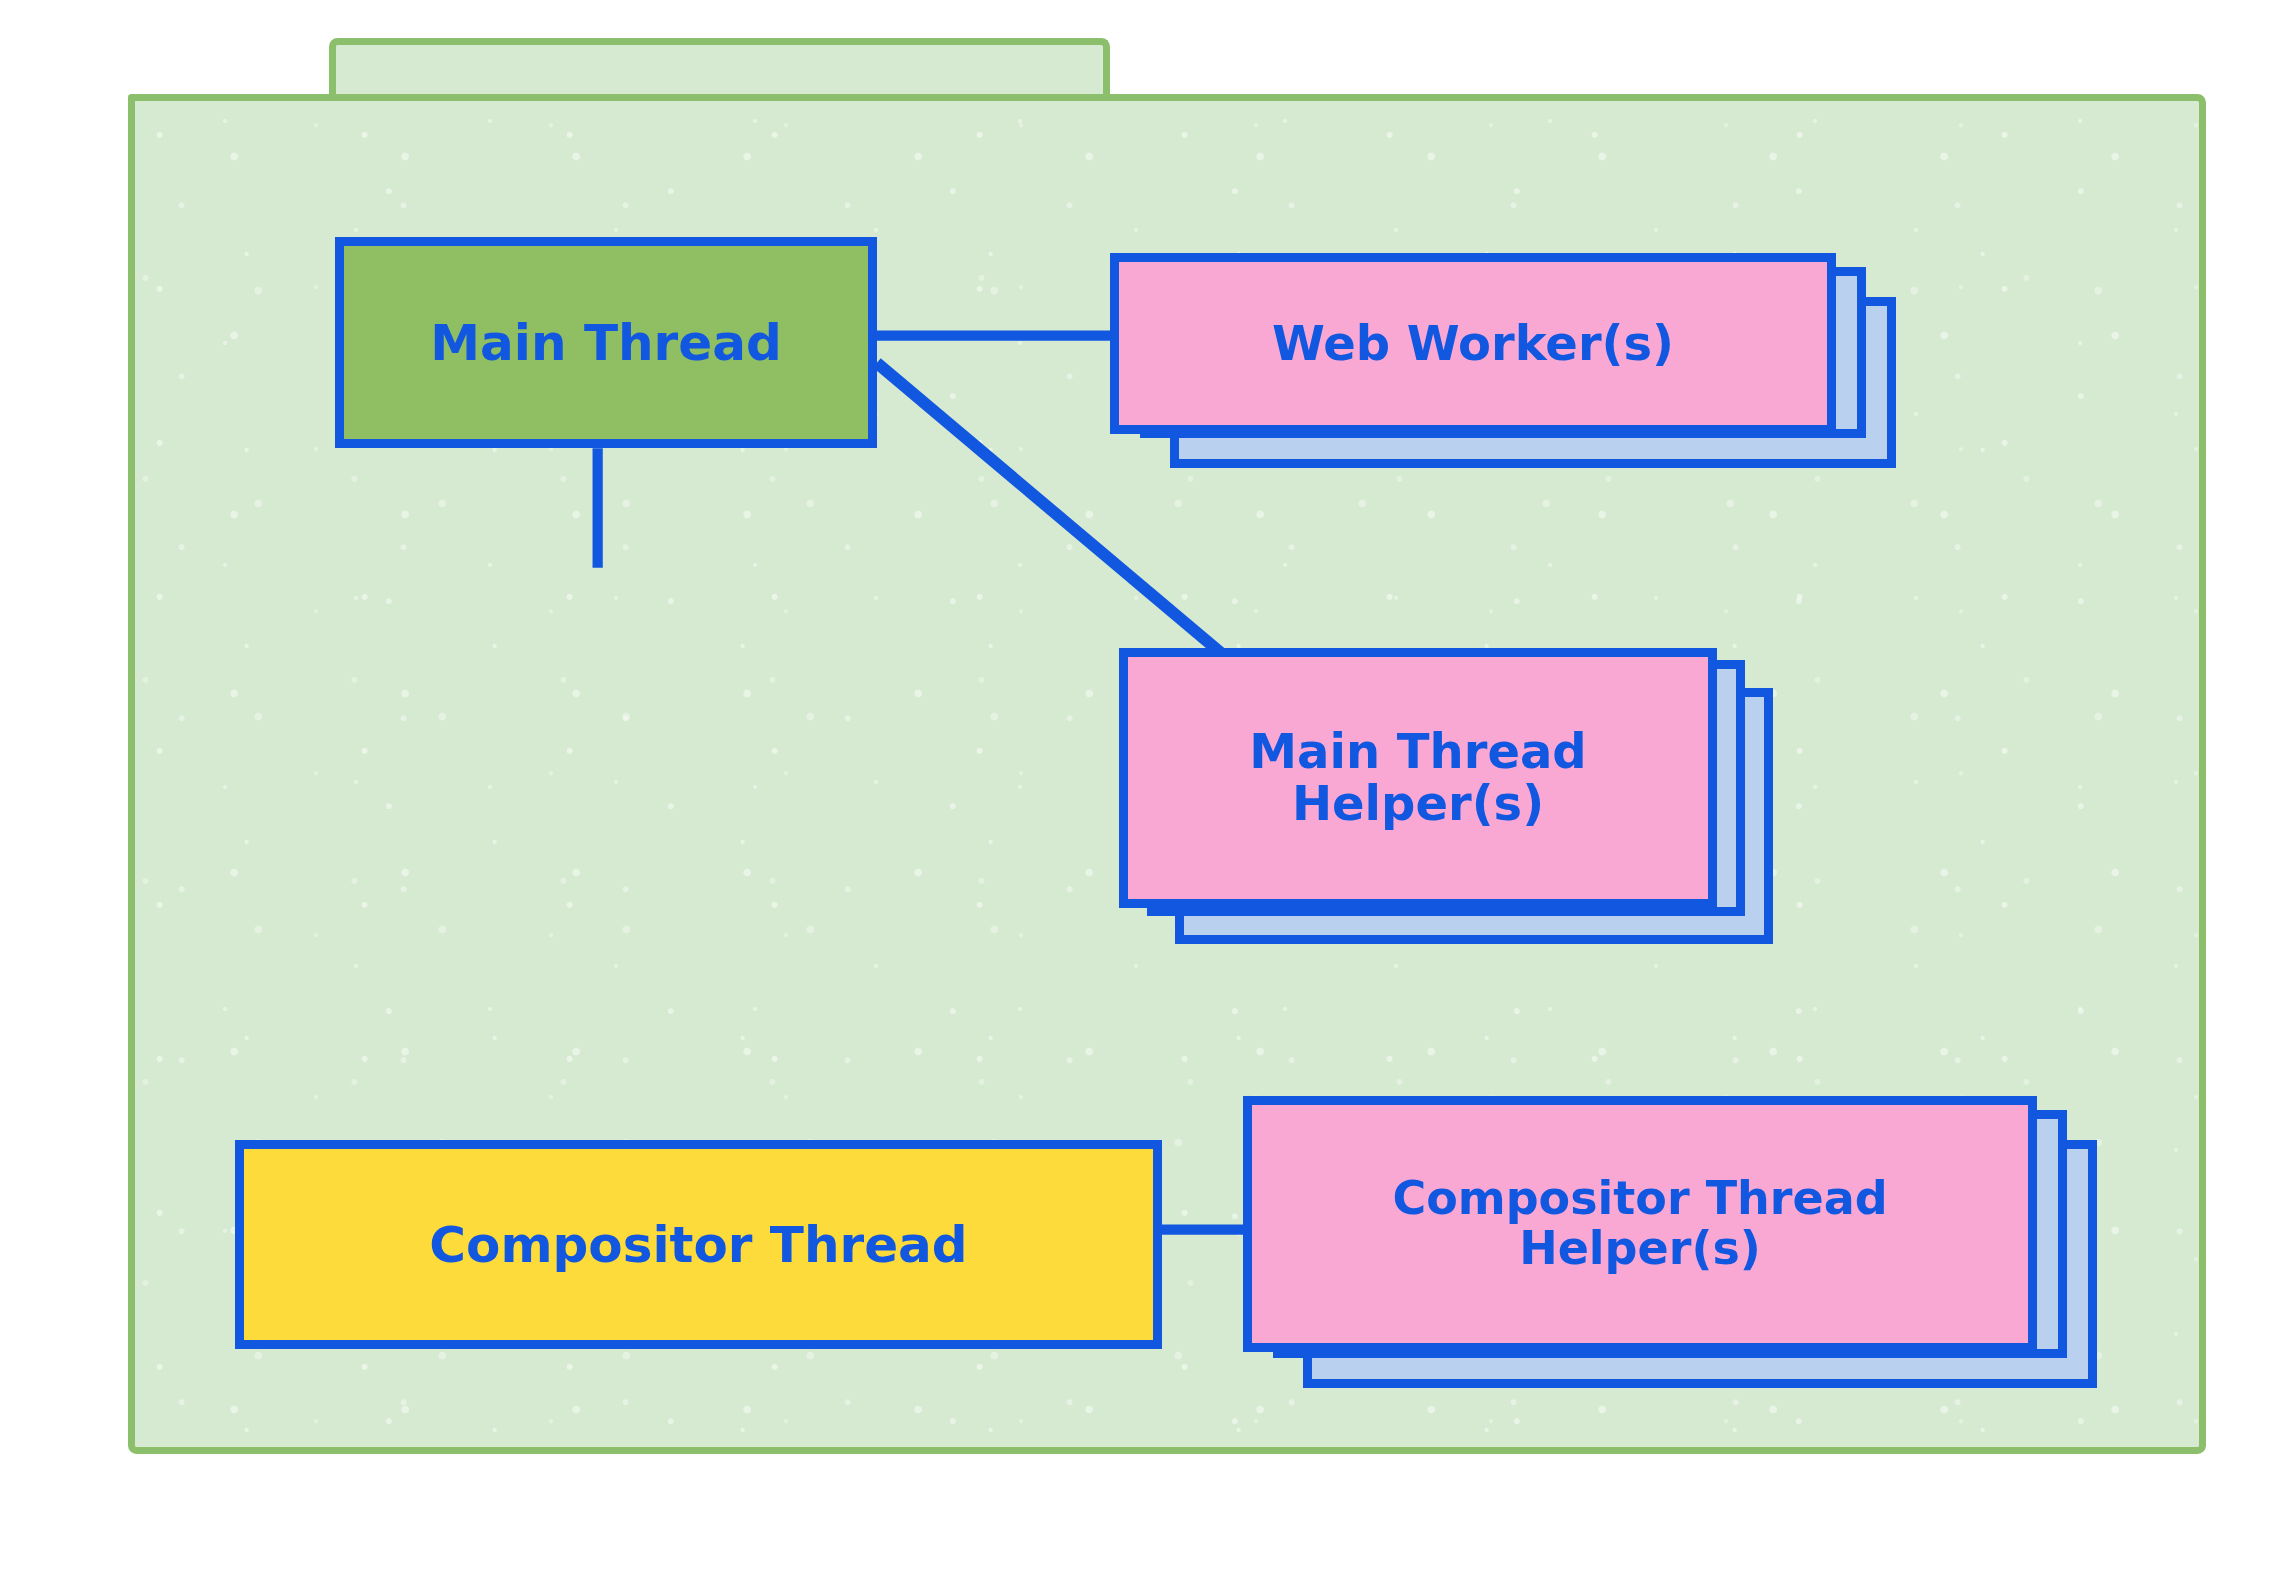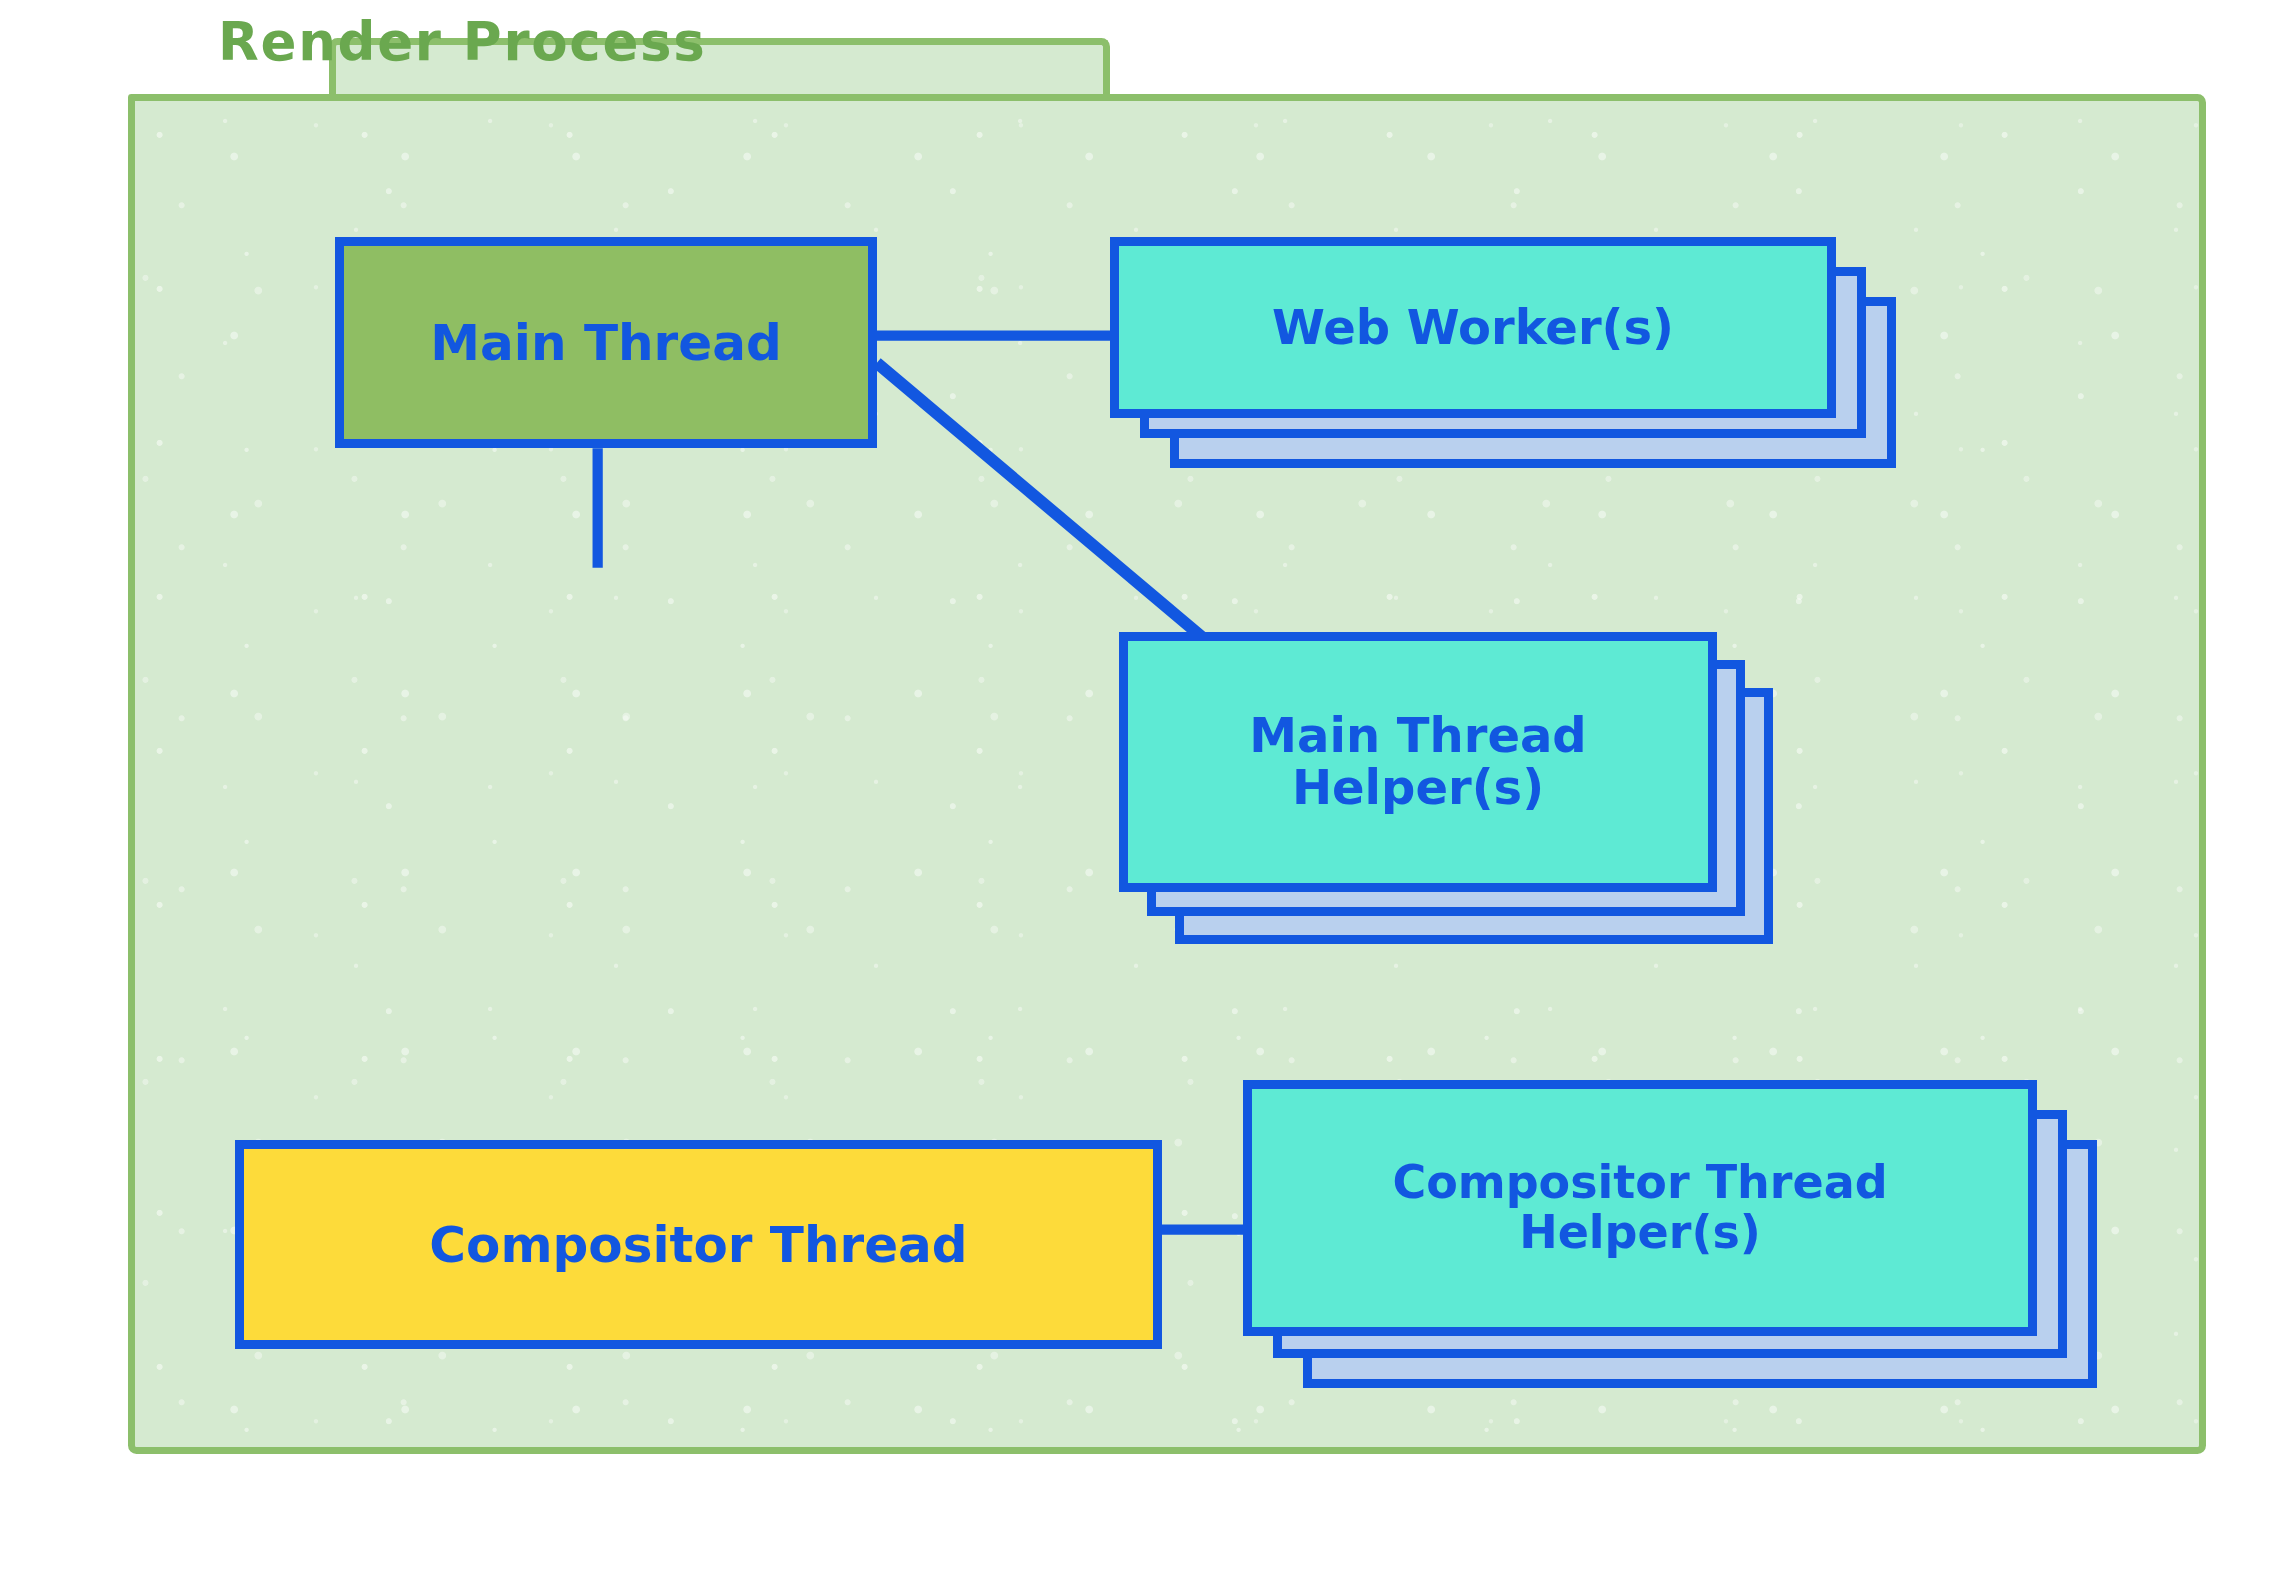--- a/index.html
+++ b/index.html
@@ -62,21 +62,21 @@
 
   
   .card{position:absolute;}
   .card .sheet{
     position:absolute; box-sizing:border-box;
     border:9.4px solid #1257e0;
     background:#e3e9f5;
   }
   .card .sheet.s2{background:#b9d0ee;}
   .card .sheet.s3{background:#b9d0ee;}
-  .card .sheet.top{background:#5eead4;}
+  .card .sheet.top{background:#f9a8d4;margin-top:16px;}
   .card .sheet.green{background:#8fbe63;}
   .card .sheet.yellow{background:#fddb3a;}
 
   .label{
     position:absolute; inset:0;
     display:flex; align-items:center; justify-content:center;
     color:#1257e0; font-weight:700; line-height:1.08;
     text-align:center; white-space:pre-line;
     font-family:"DejaVu Sans","Liberation Sans",sans-serif;
     padding:0 20.5px; box-sizing:border-box;
@@ -86,21 +86,20 @@
 <body>
 
 <div id="stage">
 
   <div class="proc-panel">
     <div class="proc-tab"></div>
     <div class="proc-body">
       <div class="grain"></div>
     </div>
   </div>
-  <div class="proc-title">Render Process</div>
 
   <svg class="wires" viewBox="0 0 2688 1868">
 
     <path d="M1027 393 L1302 393" stroke="#1257e0" stroke-width="12" fill="none"></path>
 
     <path d="M1027 425 L1460 790" stroke="#1257e0" stroke-width="14" fill="none"></path>
 
     <path d="M700 525 L700 665" stroke="#1257e0" stroke-width="12" fill="none"></path>
 
     <path d="M1360 1440 L1462 1440" stroke="#1257e0" stroke-width="12" fill="none"></path>

